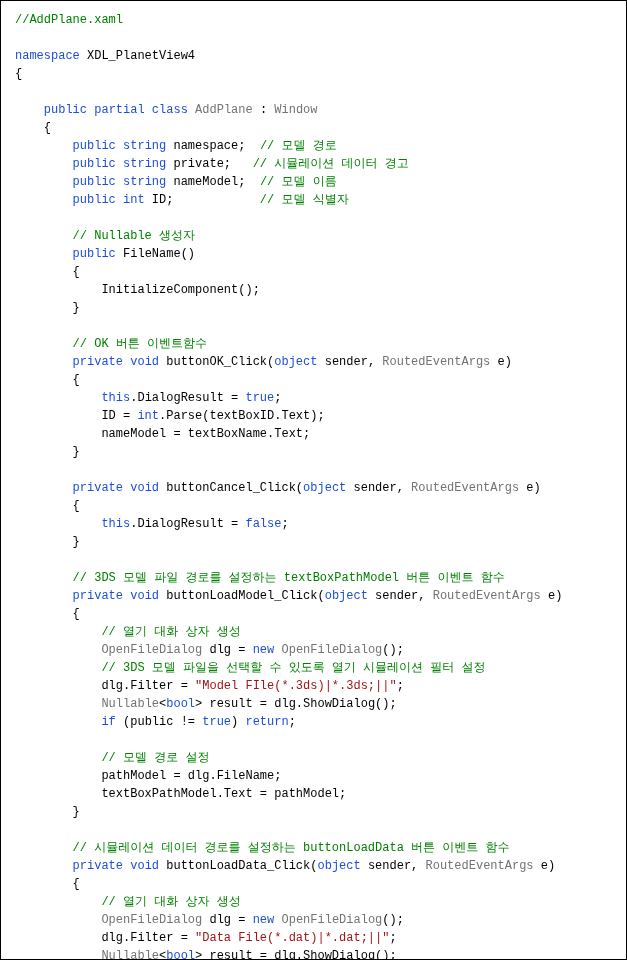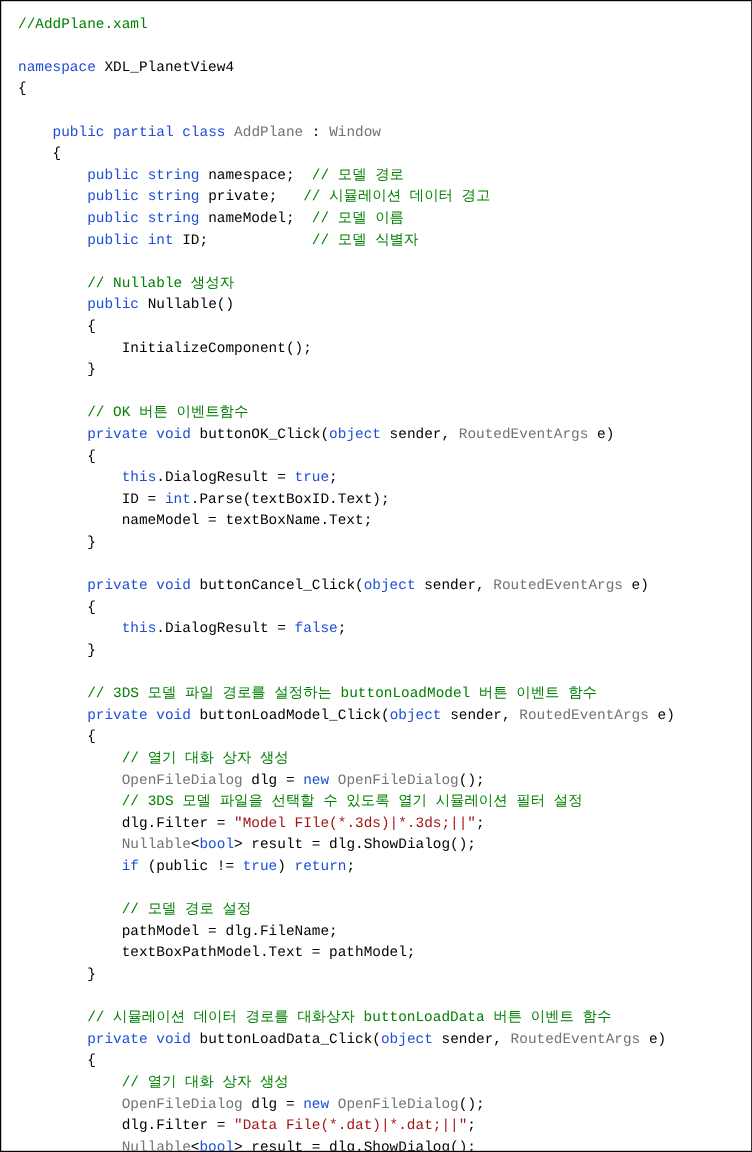--- a/index.html
+++ b/index.html
@@ -34,54 +34,54 @@
 <span class="c-black">{</span>
 
 <span class="c-black">    </span><span class="c-keyword">public</span><span> </span><span class="c-keyword">partial</span><span> </span><span class="c-keyword">class</span><span> </span><span class="c-type">AddPlane</span><span class="c-black"> : </span><span class="c-type">Window</span>
 <span class="c-black">    {</span>
 <span class="c-black">        </span><span class="c-keyword">public</span><span> </span><span class="c-keyword">string</span><span class="c-black"> namespace;  </span><span class="c-comment">// 모델 경로</span>
 <span class="c-black">        </span><span class="c-keyword">public</span><span> </span><span class="c-keyword">string</span><span class="c-black"> private;   </span><span class="c-comment">// 시뮬레이션 데이터 경고</span>
 <span class="c-black">        </span><span class="c-keyword">public</span><span> </span><span class="c-keyword">string</span><span class="c-black"> nameModel;  </span><span class="c-comment">// 모델 이름</span>
 <span class="c-black">        </span><span class="c-keyword">public</span><span> </span><span class="c-keyword">int</span><span class="c-black"> ID;            </span><span class="c-comment">// 모델 식별자</span>
 
 <span class="c-black">        </span><span class="c-comment">// Nullable 생성자</span>
-<span class="c-black">        </span><span class="c-keyword">public</span><span class="c-black"> Nullable()</span>
+<span class="c-black">        </span><span class="c-keyword">public</span><span class="c-black"> FileName()</span>
 <span class="c-black">        {</span>
 <span class="c-black">            InitializeComponent();</span>
 <span class="c-black">        }</span>
 
 <span class="c-black">        </span><span class="c-comment">// OK 버튼 이벤트함수</span>
 <span class="c-black">        </span><span class="c-keyword">private</span><span> </span><span class="c-keyword">void</span><span class="c-black"> buttonOK_Click(</span><span class="c-keyword">object</span><span class="c-black"> sender, </span><span class="c-type">RoutedEventArgs</span><span class="c-black"> e)</span>
 <span class="c-black">        {</span>
 <span class="c-black">            </span><span class="c-keyword">this</span><span class="c-black">.DialogResult = </span><span class="c-keyword">true</span><span class="c-black">;</span>
 <span class="c-black">            ID = </span><span class="c-keyword">int</span><span class="c-black">.Parse(textBoxID.Text);</span>
 <span class="c-black">            nameModel = textBoxName.Text;</span>
 <span class="c-black">        }</span>
 
 <span class="c-black">        </span><span class="c-keyword">private</span><span> </span><span class="c-keyword">void</span><span class="c-black"> buttonCancel_Click(</span><span class="c-keyword">object</span><span class="c-black"> sender, </span><span class="c-type">RoutedEventArgs</span><span class="c-black"> e)</span>
 <span class="c-black">        {</span>
 <span class="c-black">            </span><span class="c-keyword">this</span><span class="c-black">.DialogResult = </span><span class="c-keyword">false</span><span class="c-black">;</span>
 <span class="c-black">        }</span>
 
-<span class="c-black">        </span><span class="c-comment">// 3DS 모델 파일 경로를 설정하는 buttonLoadModel 버튼 이벤트 함수</span>
+<span class="c-black">        </span><span class="c-comment">// 3DS 모델 파일 경로를 설정하는 textBoxPathModel 버튼 이벤트 함수</span>
 <span class="c-black">        </span><span class="c-keyword">private</span><span> </span><span class="c-keyword">void</span><span class="c-black"> buttonLoadModel_Click(</span><span class="c-keyword">object</span><span class="c-black"> sender, </span><span class="c-type">RoutedEventArgs</span><span class="c-black"> e)</span>
 <span class="c-black">        {</span>
 <span class="c-black">            </span><span class="c-comment">// 열기 대화 상자 생성</span>
 <span class="c-black">            </span><span class="c-type">OpenFileDialog</span><span class="c-black"> dlg = </span><span class="c-keyword">new</span><span> </span><span class="c-type">OpenFileDialog</span><span class="c-black">();</span>
 <span class="c-black">            </span><span class="c-comment">// 3DS 모델 파일을 선택할 수 있도록 열기 시뮬레이션 필터 설정</span>
 <span class="c-black">            dlg.Filter = </span><span class="c-string">"Model FIle(*.3ds)|*.3ds;||"</span><span class="c-black">;</span>
 <span class="c-black">            </span><span class="c-type">Nullable</span><span class="c-black">&lt;</span><span class="c-keyword">bool</span><span class="c-black">&gt; result = dlg.ShowDialog();</span>
 <span class="c-black">            </span><span class="c-keyword">if</span><span class="c-black"> (public != </span><span class="c-keyword">true</span><span class="c-black">) </span><span class="c-keyword">return</span><span class="c-black">;</span>
 
 <span class="c-black">            </span><span class="c-comment">// 모델 경로 설정</span>
 <span class="c-black">            pathModel = dlg.FileName;</span>
 <span class="c-black">            textBoxPathModel.Text = pathModel;</span>
 <span class="c-black">        }</span>
 
-<span class="c-black">        </span><span class="c-comment">// 시뮬레이션 데이터 경로를 대화상자 buttonLoadData 버튼 이벤트 함수</span>
+<span class="c-black">        </span><span class="c-comment">// 시뮬레이션 데이터 경로를 설정하는 buttonLoadData 버튼 이벤트 함수</span>
 <span class="c-black">        </span><span class="c-keyword">private</span><span> </span><span class="c-keyword">void</span><span class="c-black"> buttonLoadData_Click(</span><span class="c-keyword">object</span><span class="c-black"> sender, </span><span class="c-type">RoutedEventArgs</span><span class="c-black"> e)</span>
 <span class="c-black">        {</span>
 <span class="c-black">            </span><span class="c-comment">// 열기 대화 상자 생성</span>
 <span class="c-black">            </span><span class="c-type">OpenFileDialog</span><span class="c-black"> dlg = </span><span class="c-keyword">new</span><span> </span><span class="c-type">OpenFileDialog</span><span class="c-black">();</span>
 <span class="c-black">            dlg.Filter = </span><span class="c-string">"Data File(*.dat)|*.dat;||"</span><span class="c-black">;</span>
 <span class="c-black">            </span><span class="c-type">Nullable</span><span class="c-black">&lt;</span><span class="c-keyword">bool</span><span class="c-black">&gt; result = dlg.ShowDialog();</span>
 
 
 
 

